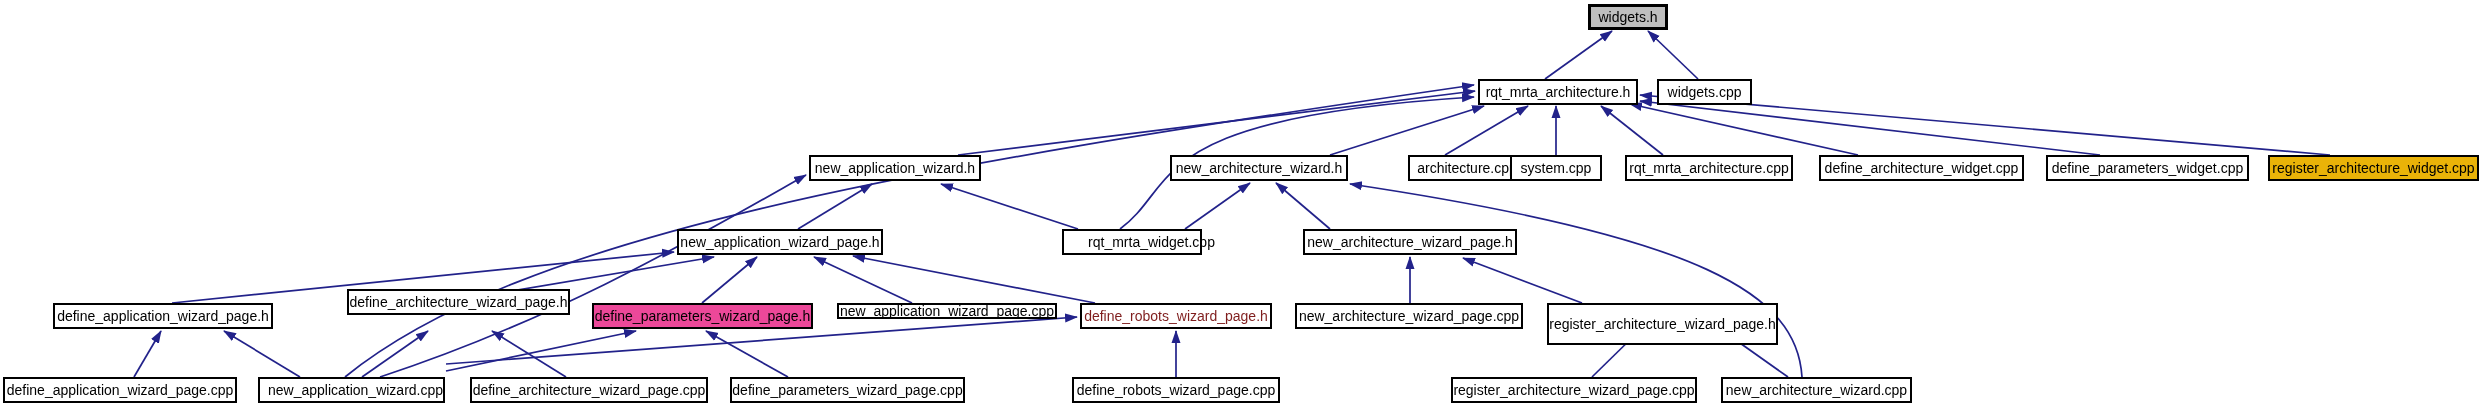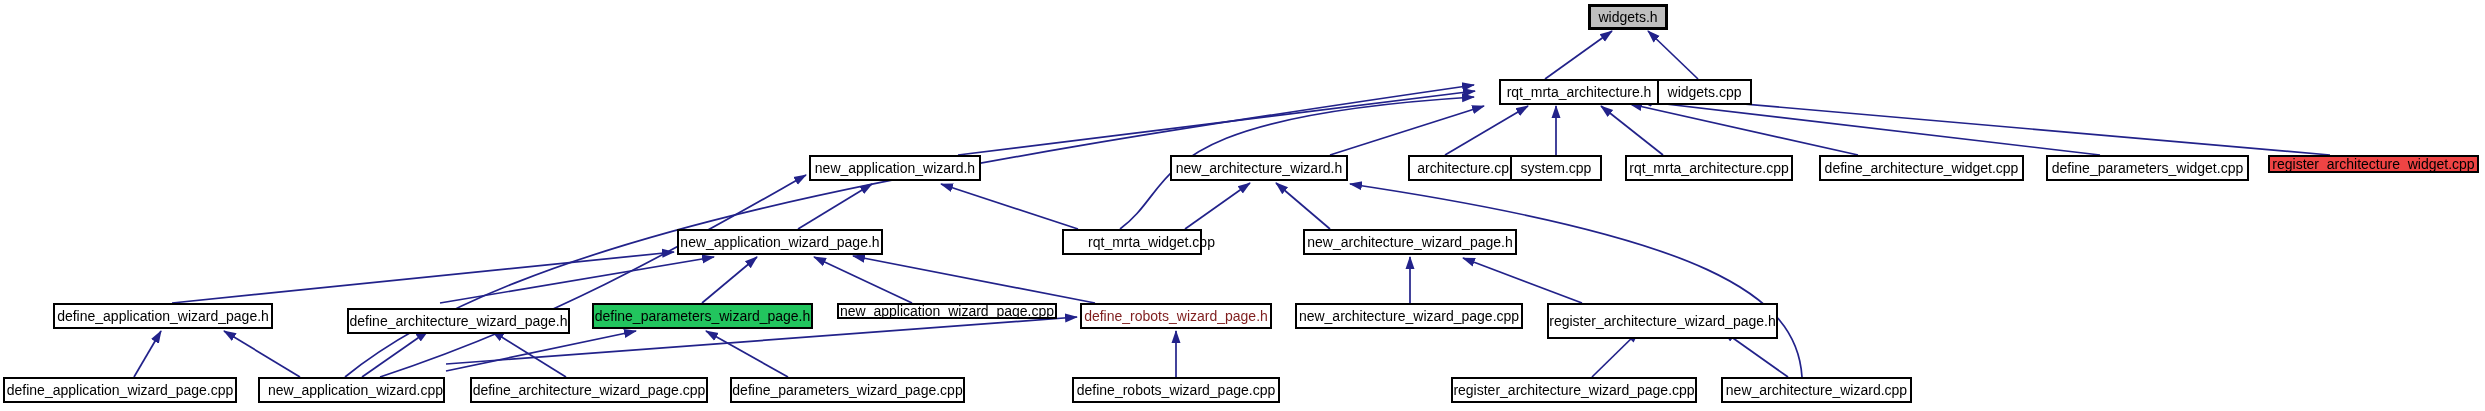--- a/index.html
+++ b/index.html
@@ -83,40 +83,40 @@
         <path d="M 1330 229 L 1276 183" class="edge" stroke="#22228a" marker-end="url(#arrowhead)"></path>
         <path d="M 1802 377 C 1797 295, 1705 237, 1350 184" class="edge" stroke="#22228a" marker-end="url(#arrowhead)"></path>
         <path d="M 1410 303 L 1410 257" class="edge" stroke="#22228a" marker-end="url(#arrowhead)"></path>
         <path d="M 1582 303 L 1463 258" class="edge" stroke="#22228a" marker-end="url(#arrowhead)"></path>
         <path d="M 1592 377 L 1639 331" class="edge" stroke="#22228a" marker-end="url(#arrowhead)"></path>
         <path d="M 1788 377 L 1723 331" class="edge" stroke="#22228a" marker-end="url(#arrowhead)"></path>
       </g>
   </svg>
   <div id="nodes-layer">
       <div class="node root" style="left: 1588px; top: 4px; width: 80px; height: 26px; border-color: rgb(0, 0, 0); background: rgb(191, 191, 191); color: rgb(0, 0, 0);">widgets.h</div>
-      <div class="node" style="left: 1478px; top: 79px; width: 160px; height: 26px; border-color: rgb(0, 0, 0); background: rgb(255, 255, 255); color: rgb(0, 0, 0); margin-left: 21px;">rqt_mrta_architecture.h</div>
+      <div class="node" style="left: 1478px; top: 79px; width: 160px; height: 26px; border-color: rgb(0, 0, 0); background: rgb(255, 255, 255); color: rgb(0, 0, 0);">rqt_mrta_architecture.h</div>
       <div class="node" style="left: 1657px; top: 79px; width: 95px; height: 26px; border-color: rgb(0, 0, 0); background: rgb(255, 255, 255); color: rgb(0, 0, 0);">widgets.cpp</div>
       <div class="node" style="left: 809px; top: 155px; width: 172px; height: 26px; border-color: rgb(0, 0, 0); background: rgb(255, 255, 255); color: rgb(0, 0, 0);">new_application_wizard.h</div>
       <div class="node" style="left: 1170px; top: 155px; width: 178px; height: 26px; border-color: rgb(0, 0, 0); background: rgb(255, 255, 255); color: rgb(0, 0, 0);">new_architecture_wizard.h</div>
       <div class="node" style="left: 1370px; top: 155px; width: 118px; height: 26px; border-color: rgb(0, 0, 0); background: rgb(255, 255, 255); color: rgb(0, 0, 0); margin-left: 38px;">architecture.cpp</div>
       <div class="node" style="left: 1510px; top: 155px; width: 92px; height: 26px; border-color: rgb(0, 0, 0); background: rgb(255, 255, 255); color: rgb(0, 0, 0);">system.cpp</div>
       <div class="node" style="left: 1625px; top: 155px; width: 168px; height: 26px; border-color: rgb(0, 0, 0); background: rgb(255, 255, 255); color: rgb(0, 0, 0);">rqt_mrta_architecture.cpp</div>
       <div class="node" style="left: 1819px; top: 155px; width: 205px; height: 26px; border-color: rgb(0, 0, 0); background: rgb(255, 255, 255); color: rgb(0, 0, 0);">define_architecture_widget.cpp</div>
       <div class="node" style="left: 2046px; top: 155px; width: 203px; height: 26px; border-color: rgb(0, 0, 0); background: rgb(255, 255, 255); color: rgb(0, 0, 0);">define_parameters_widget.cpp</div>
-      <div class="node" style="left: 2268px; top: 155px; width: 211px; height: 18px; border-color: rgb(0, 0, 0); background: #ef4444; color: rgb(0, 0, 0);">register_architecture_widget.cpp</div>
+      <div class="node" style="left: 2268px; top: 155px; width: 211px; height: 26px; border-color: rgb(0, 0, 0); background: #eab308; color: rgb(0, 0, 0);">register_architecture_widget.cpp</div>
       <div class="node" style="left: 677px; top: 229px; width: 206px; height: 26px; border-color: rgb(0, 0, 0); background: rgb(255, 255, 255); color: rgb(0, 0, 0);">new_application_wizard_page.h</div>
       <div class="node" style="left: 1062px; top: 229px; width: 140px; height: 26px; border-color: rgb(0, 0, 0); background: rgb(255, 255, 255); color: rgb(0, 0, 0); padding-left: 39px;">rqt_mrta_widget.cpp</div>
       <div class="node" style="left: 1303px; top: 229px; width: 214px; height: 26px; border-color: rgb(0, 0, 0); background: rgb(255, 255, 255); color: rgb(0, 0, 0);">new_architecture_wizard_page.h</div>
       <div class="node" style="left: 53px; top: 303px; width: 220px; height: 26px; border-color: rgb(0, 0, 0); background: rgb(255, 255, 255); color: rgb(0, 0, 0);">define_application_wizard_page.h</div>
-      <div class="node" style="left: 347px; top: 308px; width: 223px; height: 26px; border-color: rgb(0, 0, 0); background: rgb(255, 255, 255); color: rgb(0, 0, 0);">define_architecture_wizard_page.h</div>
-      <div class="node" style="left: 592px; top: 303px; width: 221px; height: 26px; border-color: rgb(0, 0, 0); background: #22c55e; color: rgb(0, 0, 0);">define_parameters_wizard_page.h</div>
+      <div class="node" style="left: 347px; top: 289px; width: 223px; height: 26px; border-color: rgb(0, 0, 0); background: rgb(255, 255, 255); color: rgb(0, 0, 0);">define_architecture_wizard_page.h</div>
+      <div class="node" style="left: 592px; top: 303px; width: 221px; height: 26px; border-color: rgb(0, 0, 0); background: #ec4899; color: rgb(0, 0, 0);">define_parameters_wizard_page.h</div>
       <div class="node" style="left: 837px; top: 303px; width: 220px; height: 16px; border-color: rgb(0, 0, 0); background: rgb(255, 255, 255); color: rgb(0, 0, 0);">new_application_wizard_page.cpp</div>
       <div class="node" style="left: 1080px; top: 303px; width: 192px; height: 26px; border-color: rgb(0, 0, 0); background: rgb(255, 255, 255); color: #7f1d1d;">define_robots_wizard_page.h</div>
       <div class="node" style="left: 1295px; top: 303px; width: 228px; height: 26px; border-color: rgb(0, 0, 0); background: rgb(255, 255, 255); color: rgb(0, 0, 0);">new_architecture_wizard_page.cpp</div>
-      <div class="node" style="left: 1547px; top: 303px; width: 231px; height: 36px; border-color: rgb(0, 0, 0); background: rgb(255, 255, 255); color: rgb(0, 0, 0);">register_architecture_wizard_page.h</div>
+      <div class="node" style="left: 1547px; top: 303px; width: 231px; height: 42px; border-color: rgb(0, 0, 0); background: rgb(255, 255, 255); color: rgb(0, 0, 0);">register_architecture_wizard_page.h</div>
       <div class="node" style="left: 3px; top: 377px; width: 234px; height: 26px; border-color: rgb(0, 0, 0); background: rgb(255, 255, 255); color: rgb(0, 0, 0);">define_application_wizard_page.cpp</div>
       <div class="node" style="left: 258px; top: 377px; width: 187px; height: 26px; border-color: rgb(0, 0, 0); background: rgb(255, 255, 255); color: rgb(0, 0, 0); padding-left: 8px;">new_application_wizard.cpp</div>
       <div class="node" style="left: 470px; top: 377px; width: 238px; height: 26px; border-color: rgb(0, 0, 0); background: rgb(255, 255, 255); color: rgb(0, 0, 0);">define_architecture_wizard_page.cpp</div>
       <div class="node" style="left: 730px; top: 377px; width: 235px; height: 26px; border-color: rgb(0, 0, 0); background: rgb(255, 255, 255); color: rgb(0, 0, 0);">define_parameters_wizard_page.cpp</div>
       <div class="node" style="left: 1072px; top: 377px; width: 208px; height: 26px; border-color: rgb(0, 0, 0); background: rgb(255, 255, 255); color: rgb(0, 0, 0);">define_robots_wizard_page.cpp</div>
       <div class="node" style="left: 1451px; top: 377px; width: 246px; height: 26px; border-color: rgb(0, 0, 0); background: rgb(255, 255, 255); color: rgb(0, 0, 0);">register_architecture_wizard_page.cpp</div>
       <div class="node" style="left: 1721px; top: 377px; width: 191px; height: 26px; border-color: rgb(0, 0, 0); background: rgb(255, 255, 255); color: rgb(0, 0, 0);">new_architecture_wizard.cpp</div>
     </div>
 </div>
 

